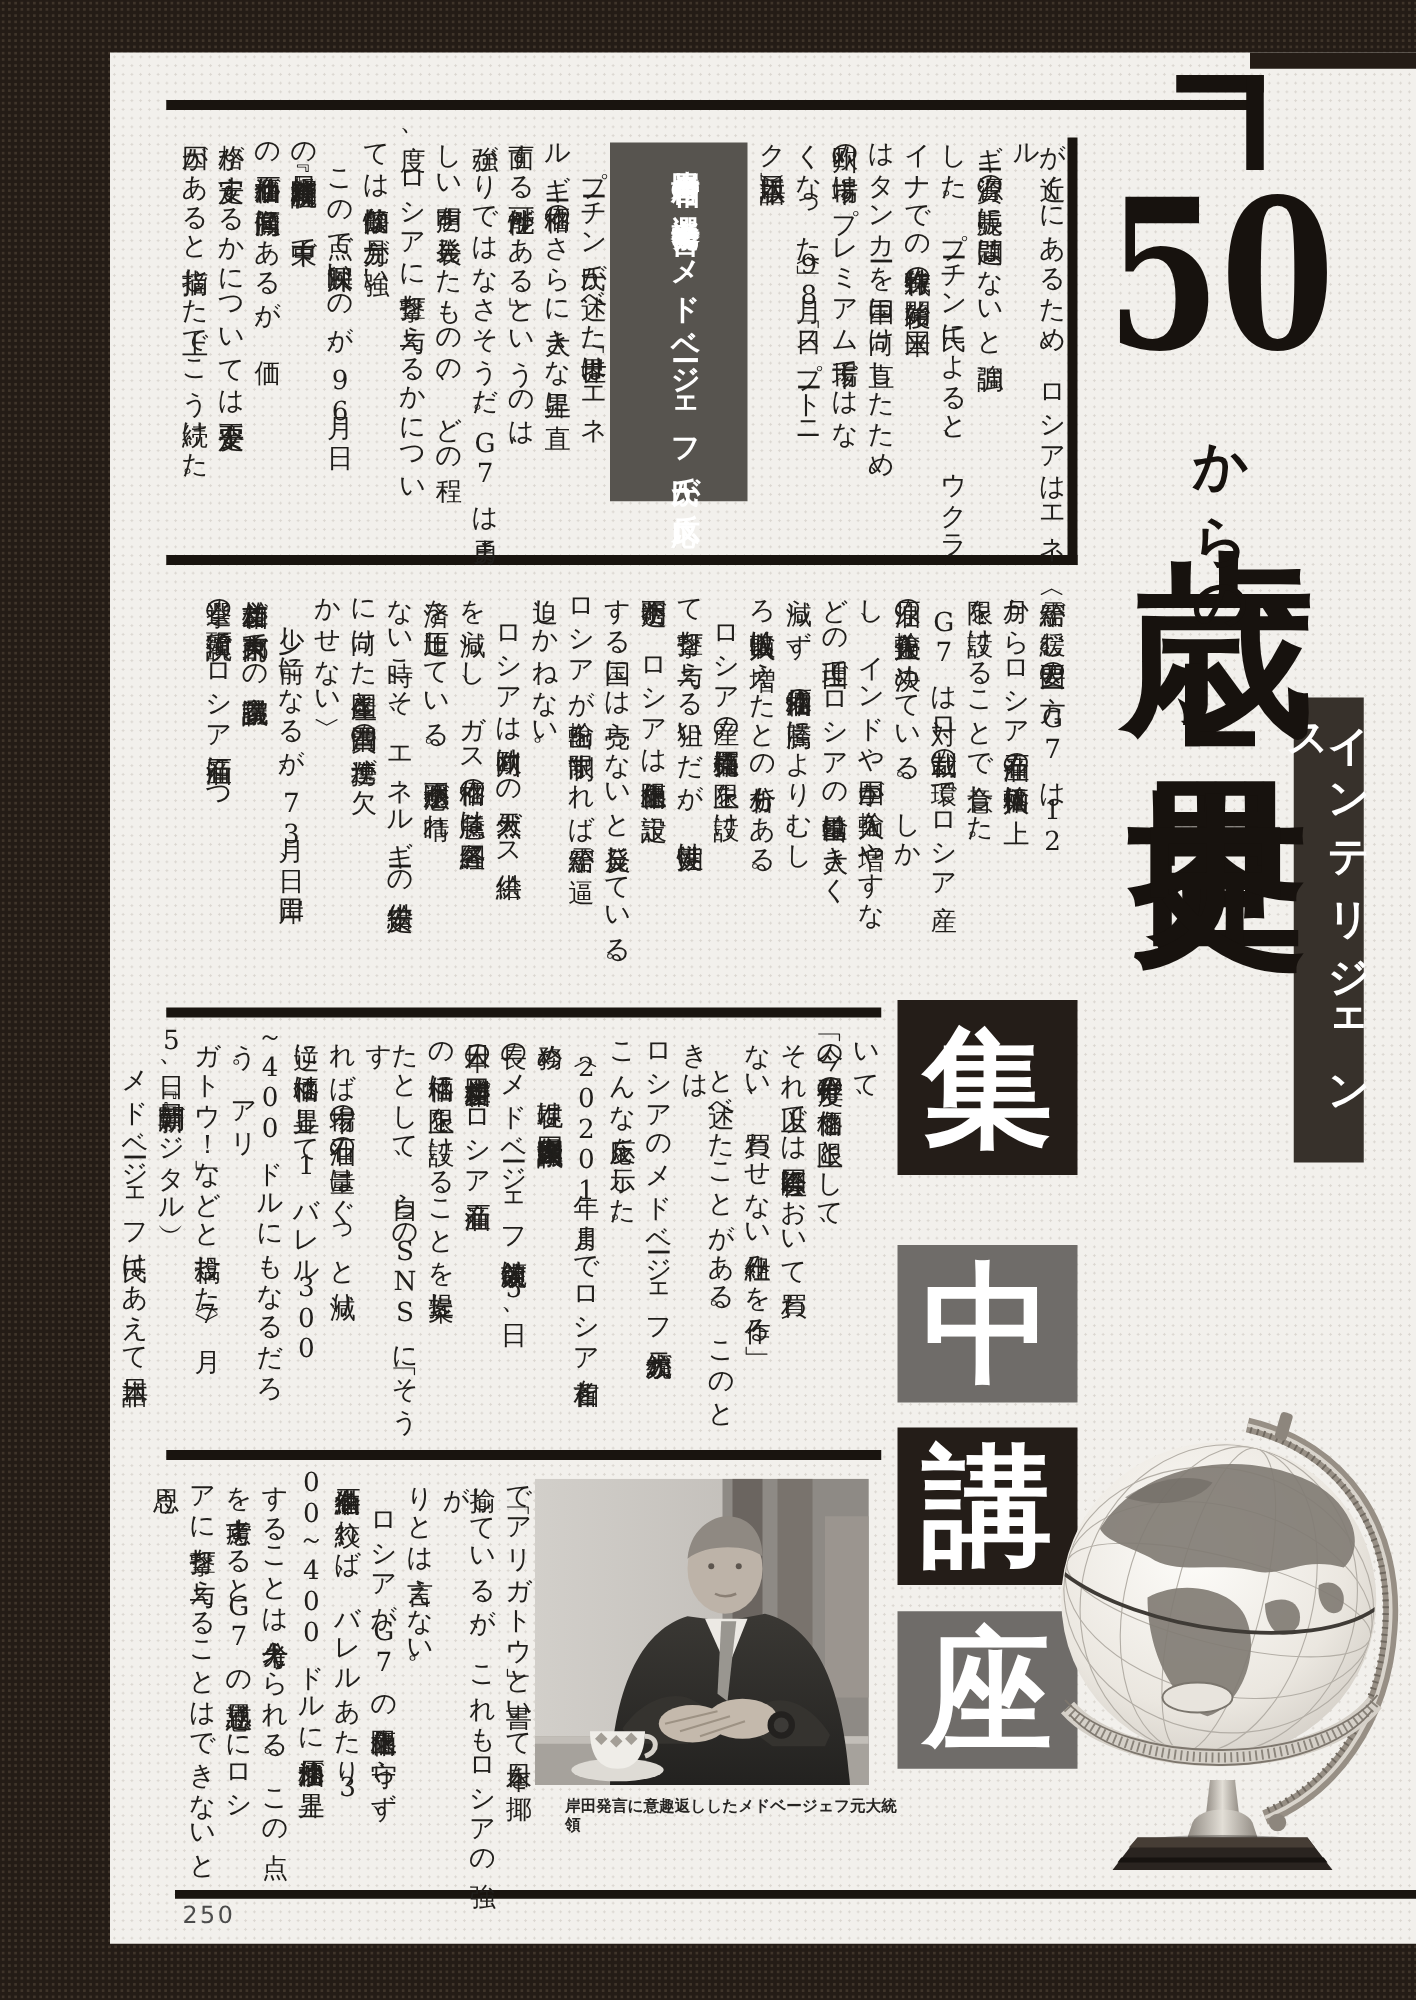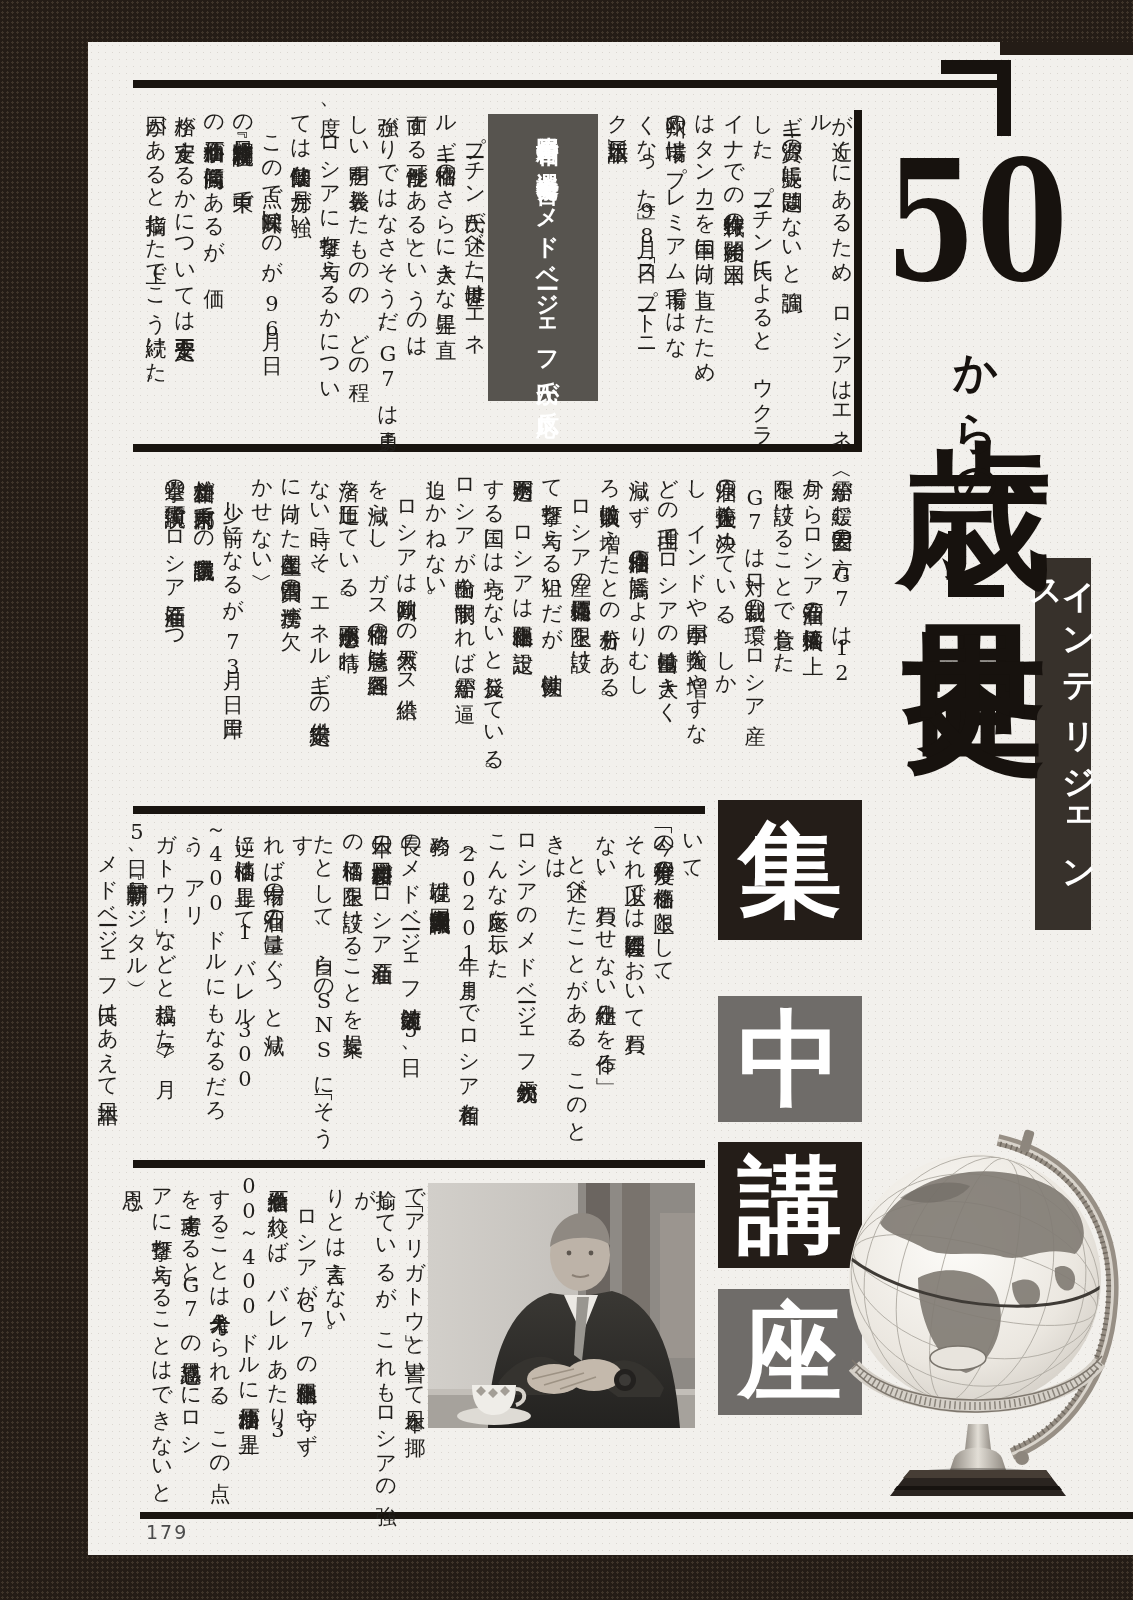--- a/index.html
+++ b/index.html
@@ -216,20 +216,21 @@
       <circle cx="197" cy="197" r="11" fill="#23211f"></circle>
       <circle cx="197" cy="197" r="6" fill="#3c3a37"></circle>
     </g>
     <g>
       <ellipse cx="66" cy="233" rx="37" ry="9" fill="#dedbd5"></ellipse>
       <path d="M44,202 L88,202 C88,222 80,232 66,232 C52,232 44,222 44,202 Z" fill="#efede8"></path>
       <path d="M88,206 C98,206 100,218 88,222" stroke="#d6d2cb" stroke-width="4" fill="none"></path>
       <path d="M48,208 l5,5 l5,-5 l-5,-5 Z M60,210 l5,5 l5,-5 l-5,-5 Z M72,208 l5,5 l5,-5 l-5,-5 Z" fill="#a39e96"></path>
     </g>
   </svg>
+  <div class="caption">岸田発言に意趣返ししたメドベージェフ元大統領</div>
 
   <svg class="globe" viewBox="0 0 280 370">
     <defs>
       <radialGradient id="sph" cx="0.42" cy="0.35" r="0.75">
         <stop offset="0" stop-color="#fdfcf9"></stop>
           <stop offset="0.65" stop-color="#ebe7e0"></stop>
           <stop offset="1" stop-color="#cfcac2"></stop>
       </radialGradient>
       <linearGradient id="met" x1="0" y1="0" x2="1" y2="0">
         <stop offset="0" stop-color="#8f8981"></stop>
@@ -274,14 +275,14 @@
     <g>
       <path d="M128,296 L148,296 L152,330 L124,330 Z" fill="url(#met)"></path>
       <path d="M114,330 C120,316 156,316 162,330 L166,342 L110,342 Z" fill="url(#met)"></path>
       <ellipse cx="138" cy="345" rx="62" ry="5" fill="#171310" opacity="0.35"></ellipse>
       <path d="M70,342 L206,342 L226,368 L50,368 Z" fill="#2a2420"></path>
       <path d="M70,342 L206,342 L212,350 L63,350 Z" fill="#463d35"></path>
       <path d="M57,358 L219,358 L222,362 L54,362 Z" fill="#171310"></path>
     </g>
   </svg>
 
-  <div class="pnum">179</div>
+  <div class="pnum">250</div>
 </div>
 
 </body></html>

